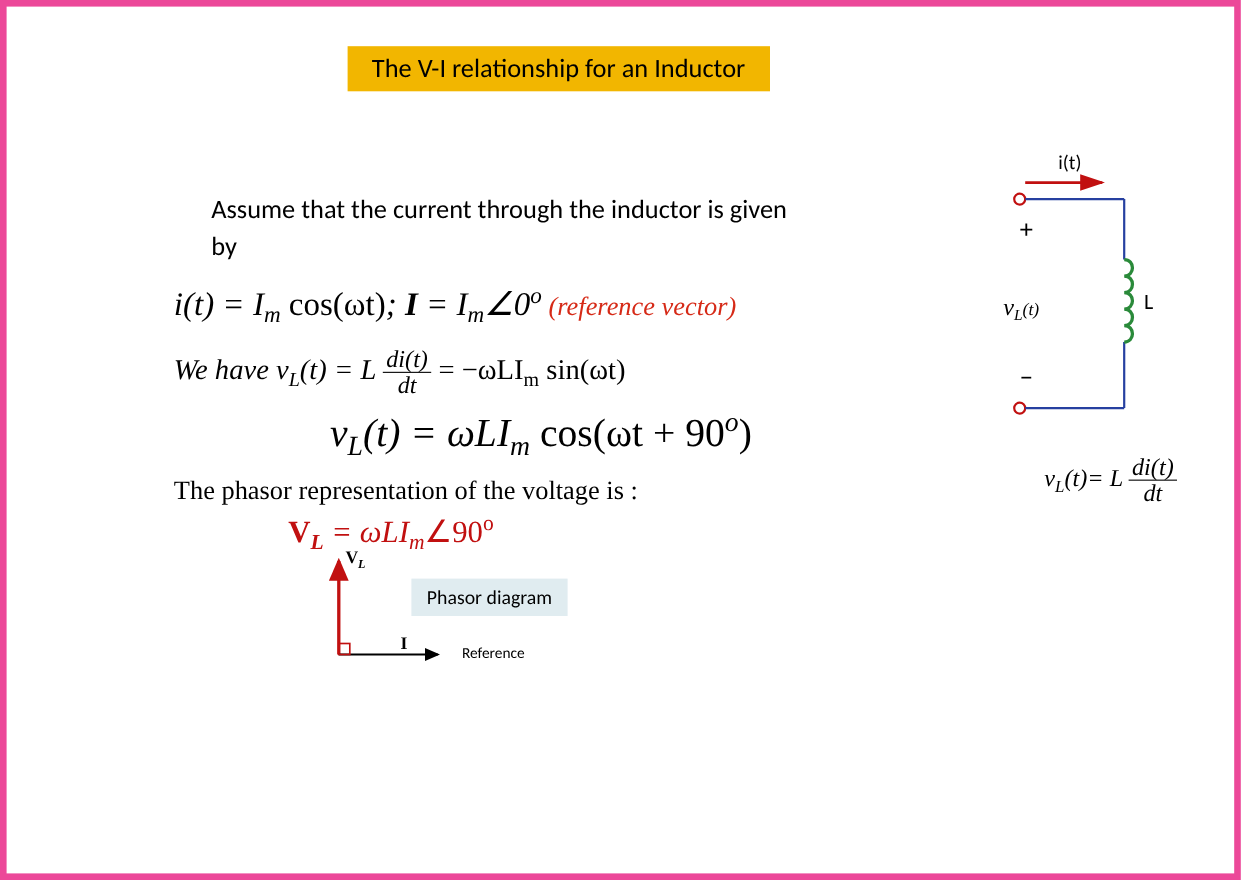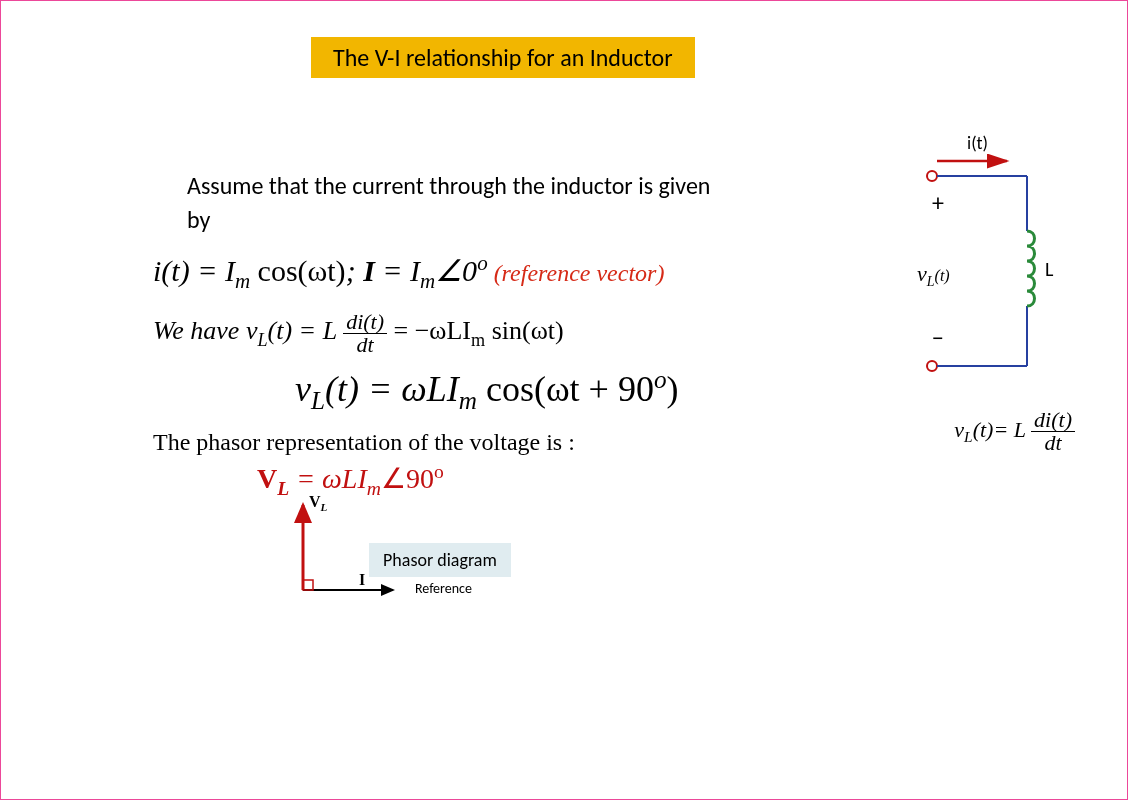--- a/index.html
+++ b/index.html
@@ -8,21 +8,21 @@
     font-family: Calibri, Arial, sans-serif;
     background: #f5f5f5;
     display: flex;
     justify-content: center;
     align-items: flex-start;
   }
   .slide {
     width: 1128px;
     height: 800px;
     background: #ffffff;
-    border: 1px solid #ec4899;
+    border: 6px solid #ec4899;
     position: relative;
     box-sizing: border-box;
   }
   .title-box {
     position: absolute;
     top: 36px;
     left: 310px;
     background: #f2b600;
     padding: 6px 22px;
     font-size: 24px;
@@ -45,21 +45,20 @@
   .frac .den { display:block; padding: 0 3px; }
   .eq3 { top: 365px; left: 294px; font-size: 36px; }
   .phasor-intro { top: 428px; left: 152px; font-size: 24px; font-style: normal; }
   .phasor-eq { position: absolute; top: 460px; left: 256px; font-family:'Times New Roman',serif; color:#c11010; font-size: 28px; }
   .phasor-diag-label {
     position: absolute; top: 520px; left: 368px;
     background: #e0ecf0;
     padding: 6px 14px;
     font-size: 18px;
     color:#000;
-    margin-top:22px;
   }
   .phasor-svg { position: absolute; top: 494px; left: 272px; }
   .ref-label { position:absolute; top: 579px; left: 414px; font-size: 14px; }
   .conclusion {
     position: absolute;
     top: 620px; left: 186px;
     background: #e0ecf0;
     padding: 6px 16px;
     font-size: 24px;
     line-height: 1.35;

